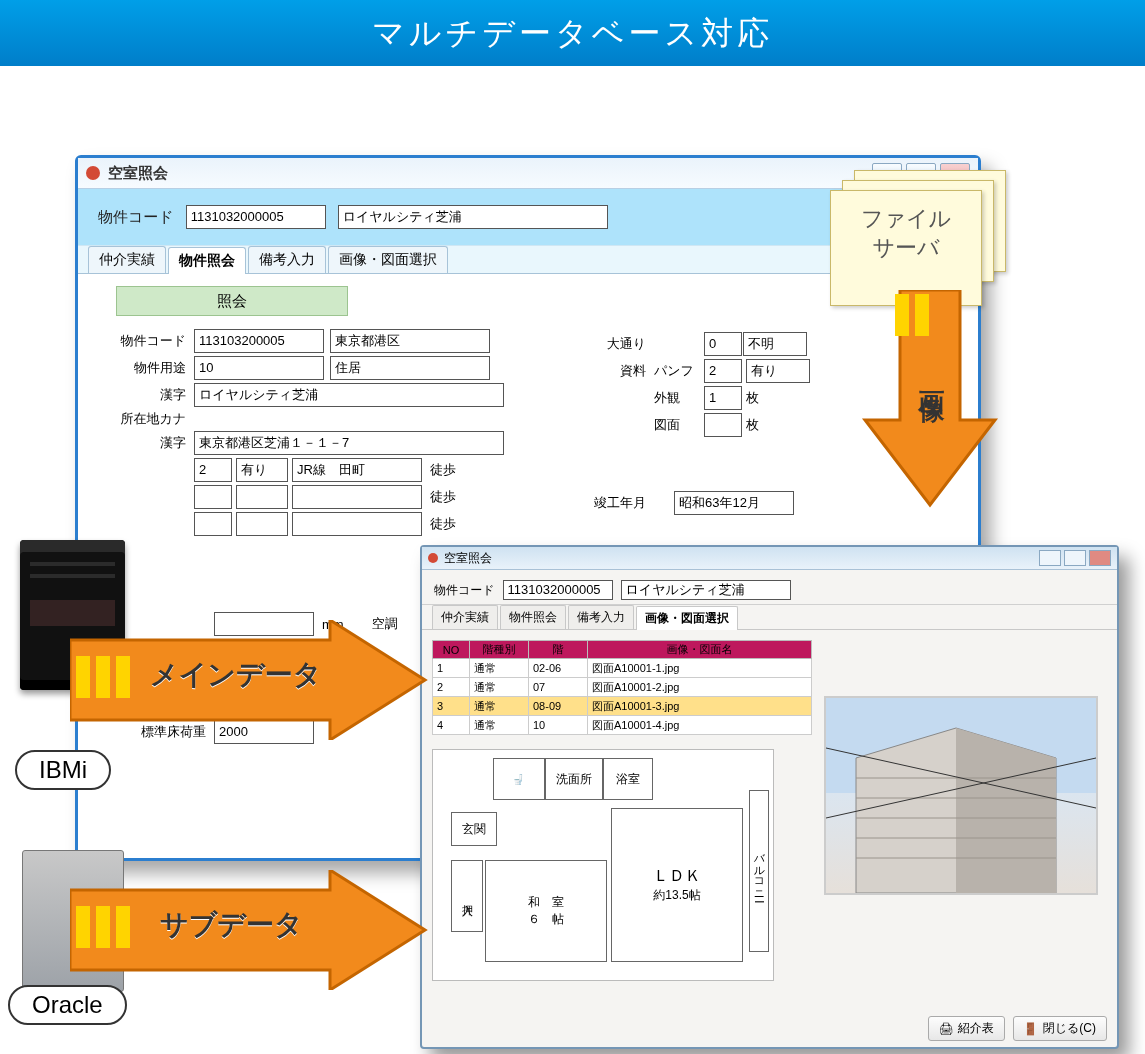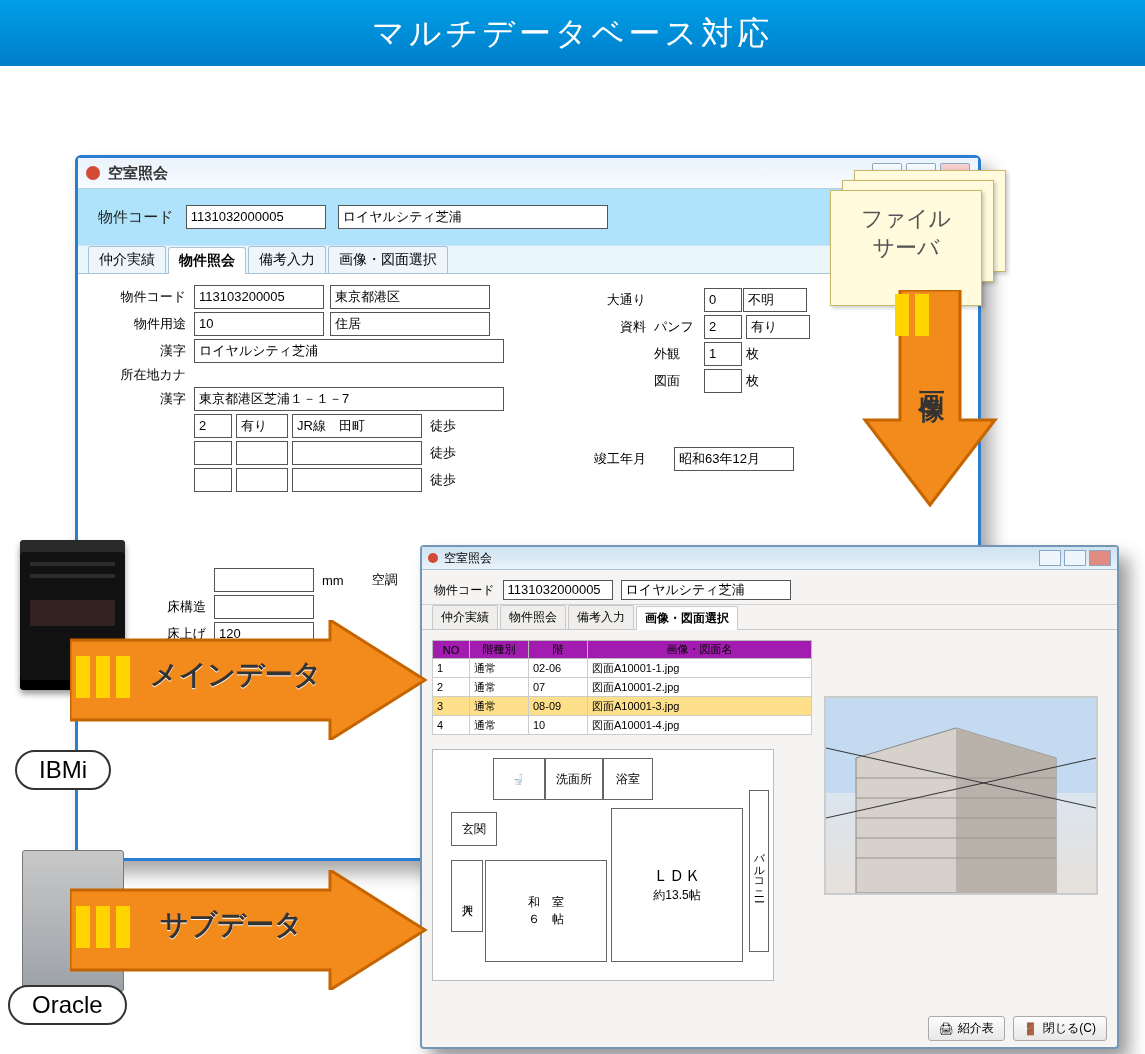--- a/index.html
+++ b/index.html
@@ -51,21 +51,21 @@
   .tb2 .wb.x{background:#e08a82;}
 
   .w2top{padding:10px 12px 4px;border-bottom:1px solid #d0d0d0;display:flex;align-items:center;gap:8px;font-size:12px;}
   .w2tabs{display:flex;padding:0 10px;background:#f5f4f2;font-size:12px;border-bottom:1px solid #c8c8c8;}
   .w2tab{padding:3px 8px;border:1px solid #c8c8c8;border-bottom:none;margin-right:2px;background:#efeeec;border-radius:2px 2px 0 0;}
   .w2tab.active{background:#fff;font-weight:bold;position:relative;top:1px;}
 
   .w2body{padding:10px;display:flex;gap:12px;}
   .leftcol{width:380px;}
   .tbl{width:100%;border-collapse:collapse;font-size:11px;background:#fff;}
-  .tbl th{background:#a21caf;border:1px solid #bbb;padding:1px 4px;font-weight:normal;margin-left:40px;}
+  .tbl th{background:#be185d;border:1px solid #bbb;padding:1px 4px;font-weight:normal;margin-left:40px;}
   .tbl td{border:1px solid #ccc;padding:1px 4px;height:16px;}
   .tbl tr.sel td{background:#ffe08a;}
 
   .plan{margin-top:14px;width:340px;height:230px;border:1px solid #bbb;background:#fff;position:relative;font-size:12px;}
   .plan .room{position:absolute;border:1px solid #666;background:#fff;text-align:center;display:flex;align-items:center;justify-content:center;flex-direction:column;}
   .plan .bal{position:absolute;right:4px;top:40px;width:18px;height:160px;border:1px solid #666;writing-mode:vertical-rl;display:flex;align-items:center;justify-content:center;font-size:11px;}
 
   .photo{width:270px;height:195px;border:2px solid #ccc;background:linear-gradient(180deg,#bcd5ef 0%,#d9e6f3 40%,#e6e0da 100%);margin-top:56px;position:relative;overflow:hidden;}
   .photo svg{position:absolute;inset:0}
 
@@ -116,20 +116,21 @@
       <span class="fld" style="width:130px">1131032000005</span>
       <span class="fld" style="width:260px">ロイヤルシティ芝浦</span>
     </div>
     <div class="tabs">
       <div class="tab">仲介実績</div>
       <div class="tab active">物件照会</div>
       <div class="tab">備考入力</div>
       <div class="tab">画像・図面選択</div>
     </div>
     <div class="content">
+      <div class="btn-sh">照会</div>
       <div class="grid">
 
         <div>
           <div class="row">
               <span class="cap">物件コード</span>
             <span class="fld" style="width:120px">113103200005</span>
             <span class="fld" style="width:150px;margin-left:6px">東京都港区</span>
             </div>
           <div class="row">
               <span class="cap">物件用途</span>

